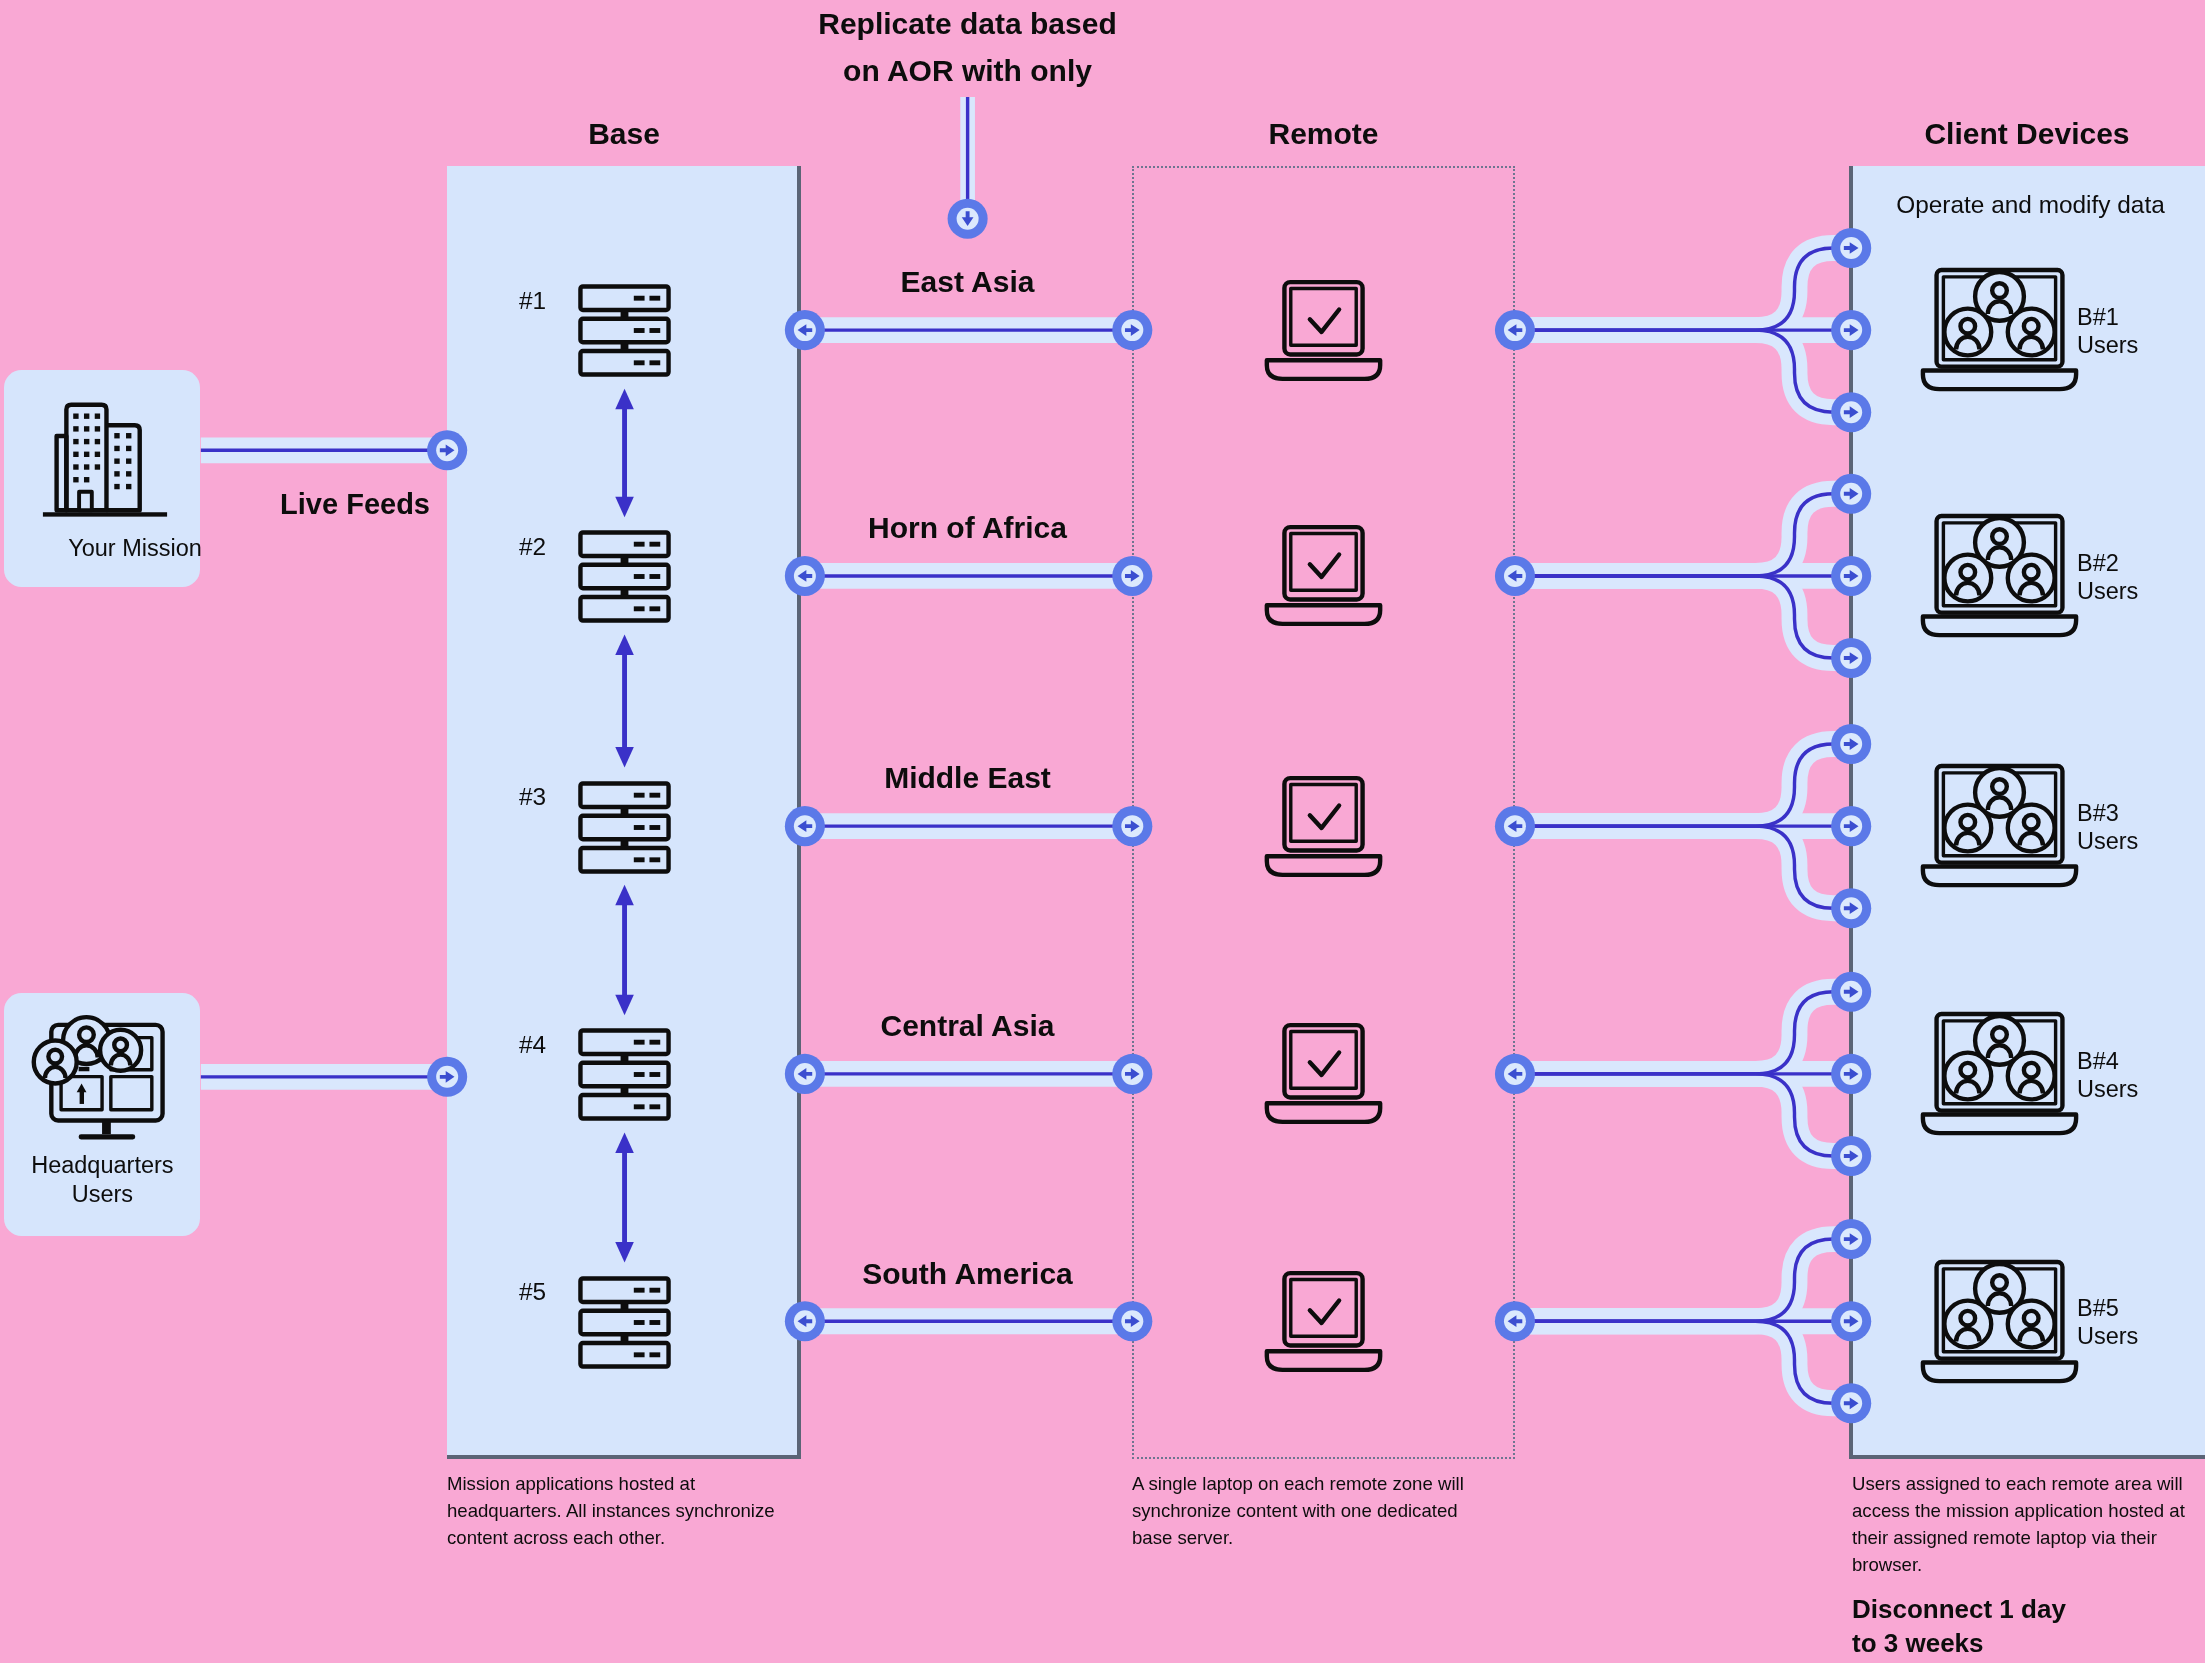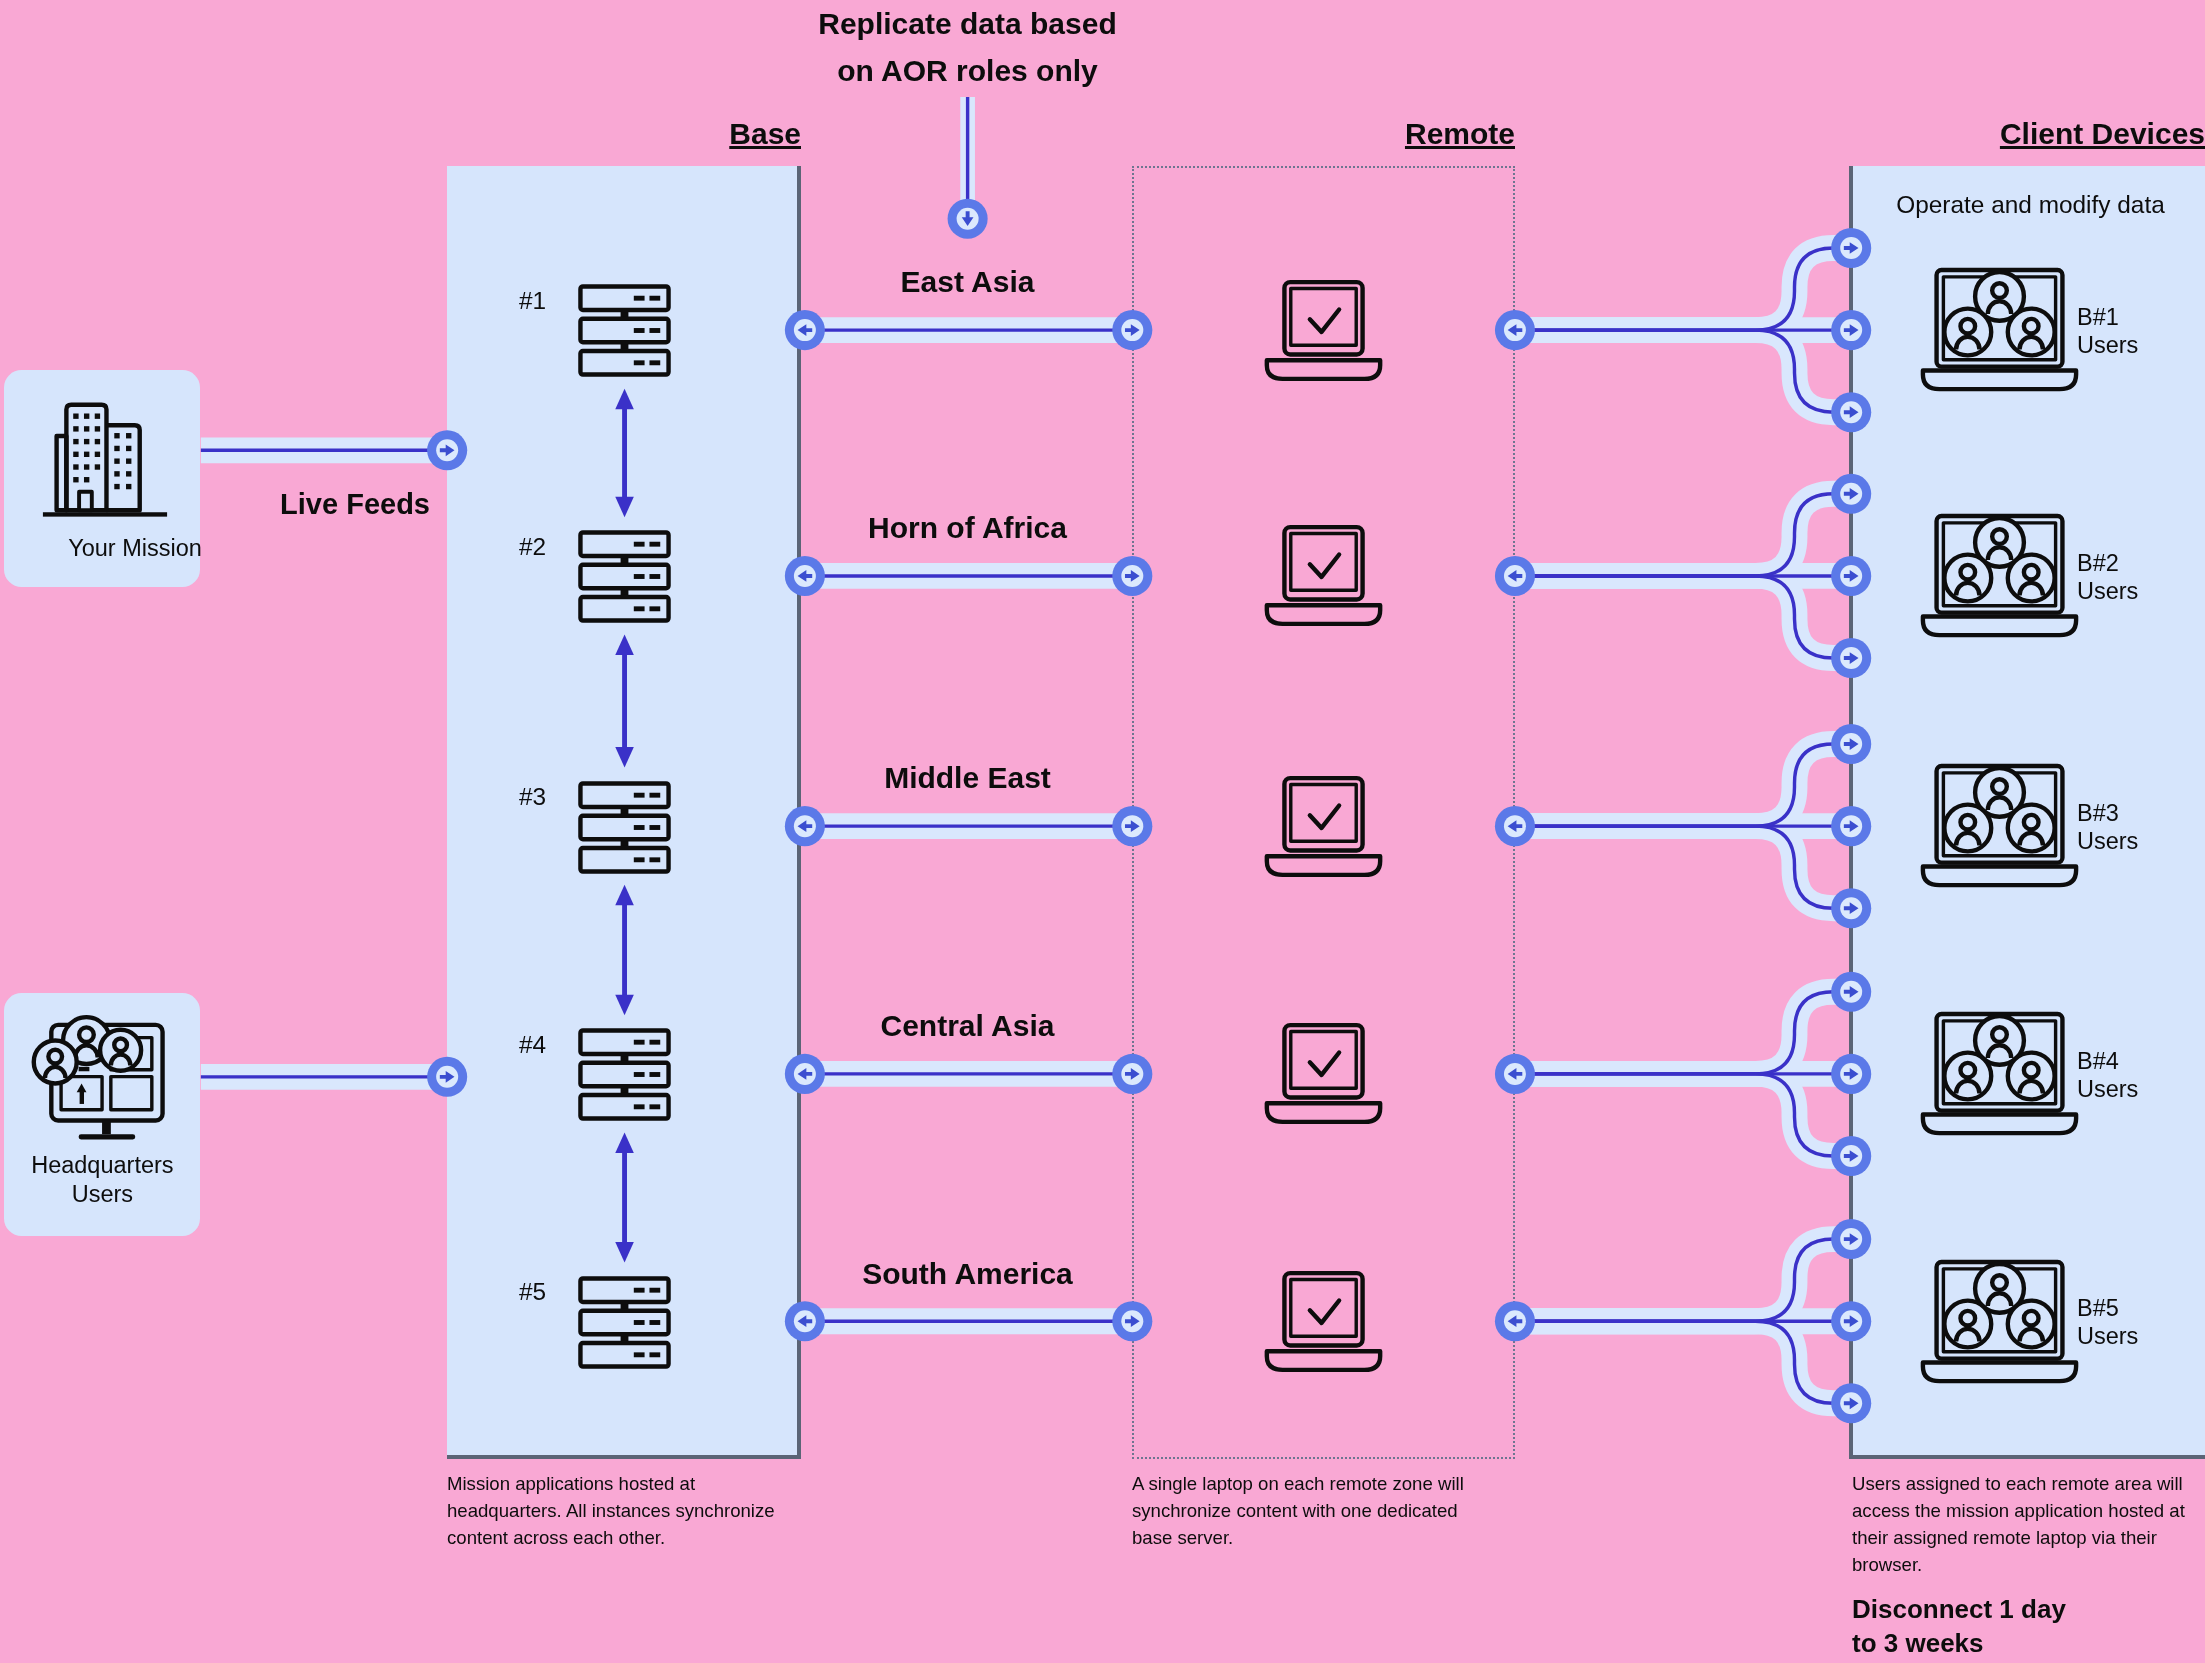--- a/index.html
+++ b/index.html
@@ -3,21 +3,21 @@
 <meta charset="utf-8">
 <style>
   html,body{margin:0;padding:0;background:#47714e;}
   .canvas{position:relative;width:2205px;height:1664px;background:#f9a8d4;overflow:hidden;
           font-family:"Liberation Sans", sans-serif;color:#0d0d0d;}
   .abs{position:absolute;}
   .panel{position:absolute;background:#d6e5fc;box-sizing:border-box;}
   .panel.base{border-right:4.4px solid #5b6476;border-bottom:4.4px solid #5b6476;}
   .panel.client{border-left:4.4px solid #5b6476;border-bottom:4.4px solid #5b6476;}
   .dashedbox{position:absolute;border:2.9px dotted #6e7590;box-sizing:border-box;background:transparent;}
-  .hdr{position:absolute;font-size:30px;font-weight:700;text-align:right;line-height:33px;text-decoration:underline;}
+  .hdr{position:absolute;font-size:30px;font-weight:700;text-align:center;line-height:33px;}
   .topnote{position:absolute;font-size:30px;font-weight:700;text-align:center;line-height:47px;}
   .regionlbl{position:absolute;font-size:30px;font-weight:700;text-align:center;line-height:31px;}
   .livefeeds{position:absolute;font-size:29px;font-weight:700;text-align:right;}
   .boxlbl{position:absolute;font-size:23.5px;font-weight:500;text-align:center;line-height:29px;}
   .srvlbl{position:absolute;font-size:24.4px;font-weight:500;text-align:center;line-height:25.4px;}
   .clientlbl{position:absolute;font-size:23.5px;font-weight:500;line-height:28px;}
   .subhdr{position:absolute;font-size:24.4px;font-weight:500;text-align:center;}
   .note{position:absolute;font-size:18.6px;font-weight:500;line-height:27px;}
   .noteb{position:absolute;font-size:26px;font-weight:700;line-height:34px;}
   .srcbox{position:absolute;background:#d6e5fc;border-radius:17.6px;}
@@ -248,21 +248,21 @@
         <use href="#node" transform="translate(3788,2365)"></use>
       <use href="#node" transform="translate(3100,2703) rotate(180)"></use>
       <use href="#node" transform="translate(3788,2535)"></use>
         <use href="#node" transform="translate(3788,2703)"></use>
         <use href="#node" transform="translate(3788,2871)"></use>
     </g>
   </svg>
 
   <div class="topnote" style="left:772px;top:0;width:391px;">
     <div>Replicate data based</div>
-    <div>on AOR roles only</div>
+    <div>on AOR with only</div>
   </div>
   <div class="hdr" style="left:447px;top:117px;width:354px;">Base</div>
   <div class="hdr" style="left:1132px;top:117px;width:383px;">Remote</div>
   <div class="hdr" style="left:1849px;top:117px;width:356px;">Client Devices</div>
   <div class="subhdr" style="left:1856px;top:191px;width:349px;">Operate and modify data</div>
 
   <svg class="icon" style="left:34px;top:391px;" width="142" height="132" viewBox="0 0 290 270">
       <use href="#building"></use>
     </svg>
   <div class="boxlbl" style="left:13px;top:534px;width:196px;margin-left:24px;">Your Mission</div>

